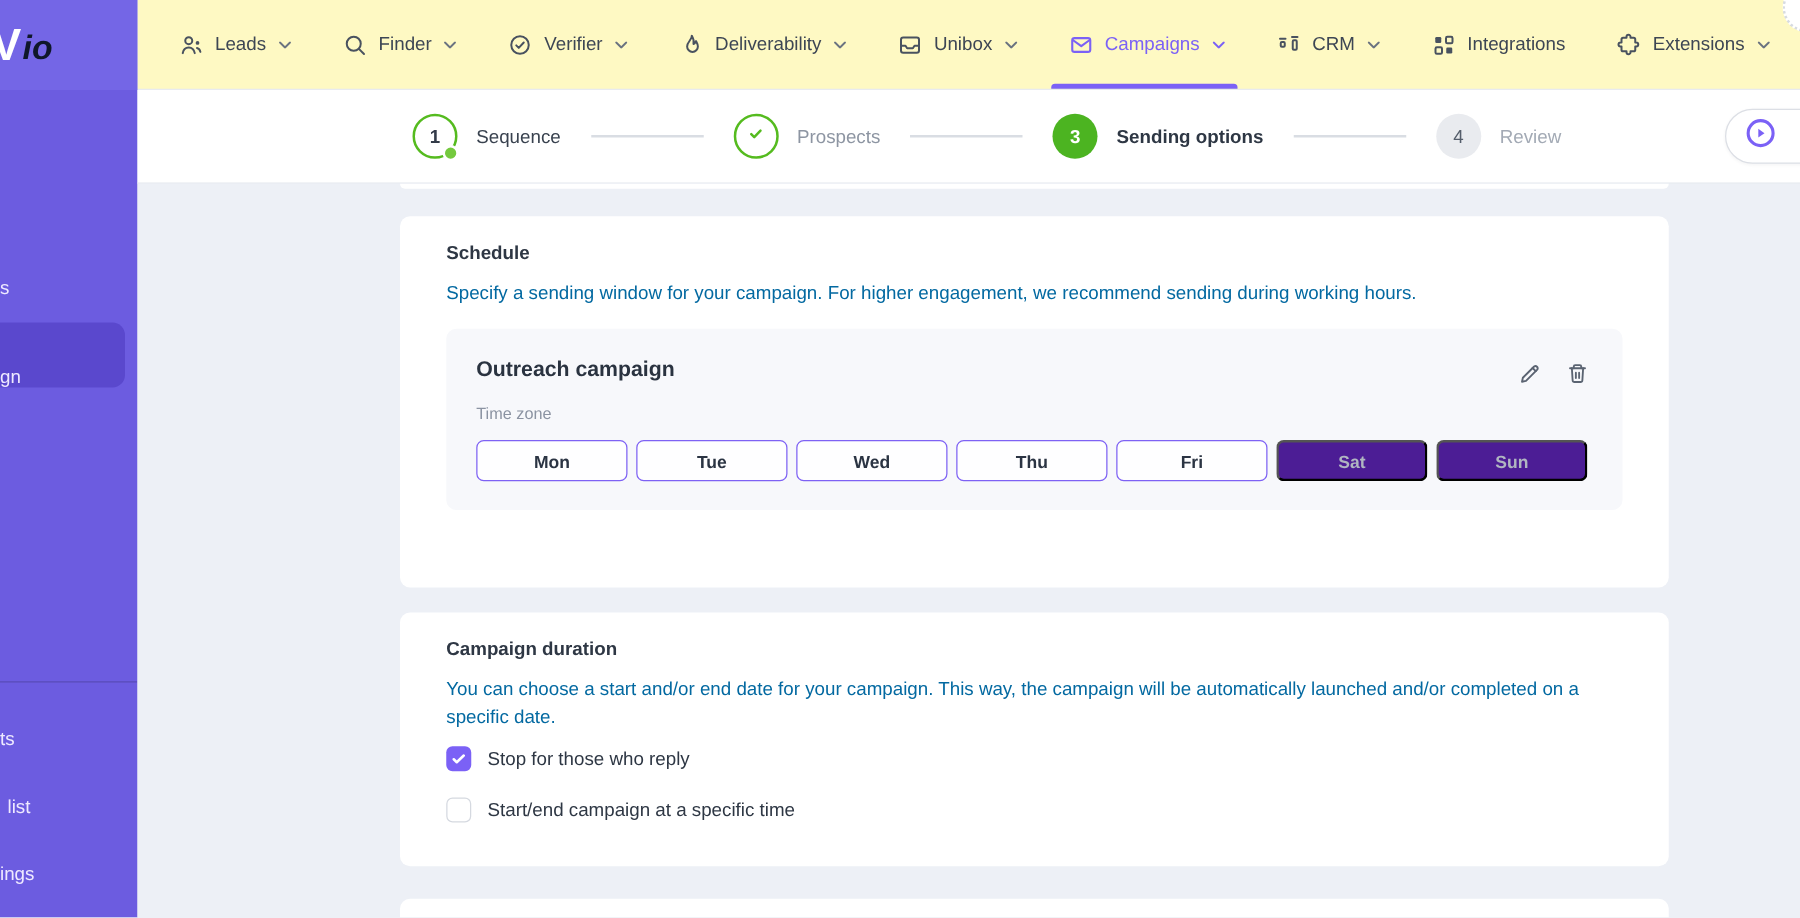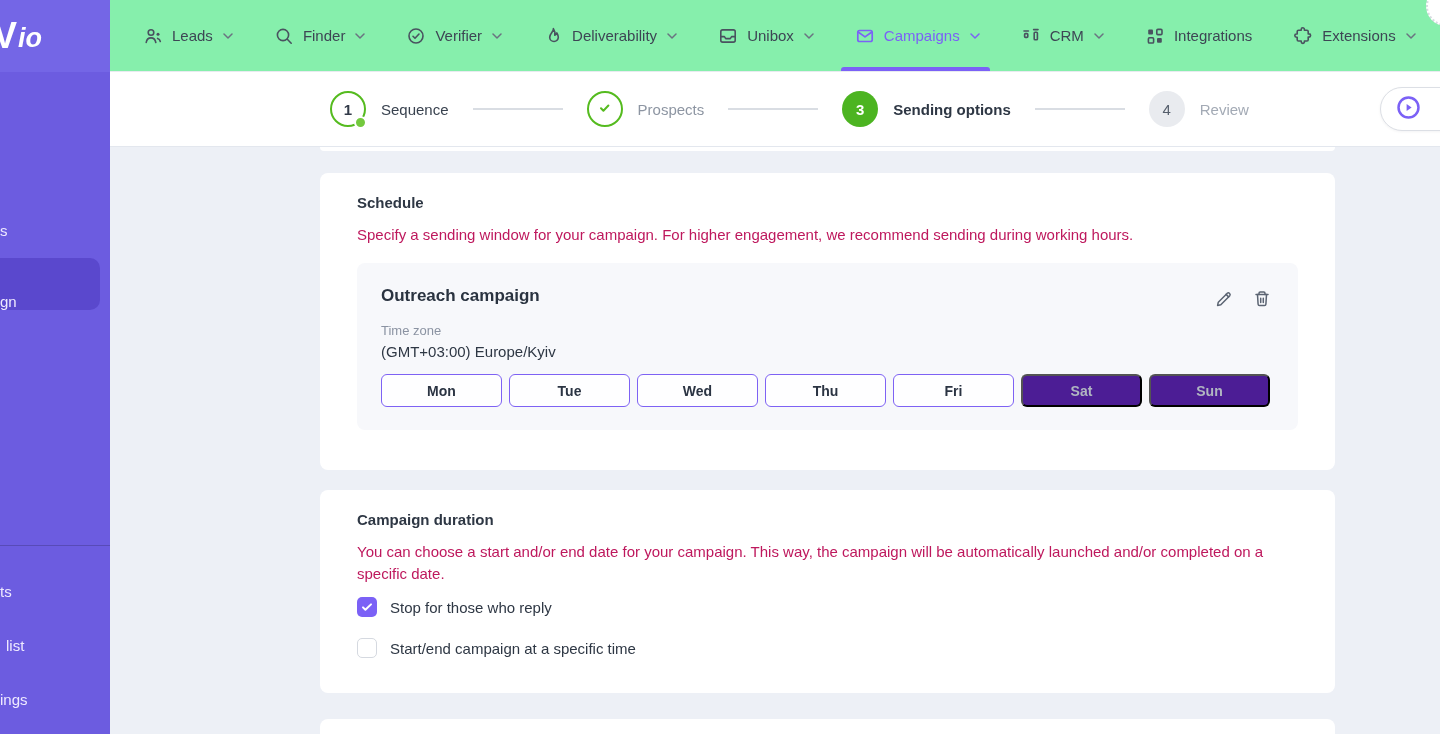--- a/index.html
+++ b/index.html
@@ -7,21 +7,21 @@
   body {
     width:1440px; height:734px; overflow:hidden;
     font-family:"Liberation Sans", sans-serif;
     background:#edf0f6; color:#2e3744;
   }
   .app { position:relative; width:1440px; height:734px; }
 
   
   .topnav {
     position:absolute; left:110px; top:0; width:1330px; height:72px;
-    background:#86efac; border-bottom:1px solid #e8ebf0;
+    background:#fef9c3; border-bottom:1px solid #e8ebf0;
     display:flex; align-items:center; padding-left:33px; gap:41px;
   }
   .nav-item {
     display:flex; align-items:center; gap:9px; height:100%;
     font-size:15px; font-weight:500; color:#49525f; cursor:pointer; position:relative;
     white-space:nowrap;
   }
   .nav-item .nlabel { color:#3d4654; }
   .nav-item .nicon { display:flex; color:#49525f; }
   .nav-item .chev { display:flex; color:#6a7380; margin-left:1px; }
@@ -34,21 +34,21 @@
     position:absolute; right:-26px; top:-14px; width:40px; height:40px;
     border-radius:50%; background:#fff; border:2px dotted #d7dbe1;
   }
 
   
   .logo-block {
     position:absolute; left:0; top:0; width:110px; height:72px; background:#7466e6;
     display:flex; align-items:center; overflow:hidden; cursor:pointer;
   }
   .logo-bold { color:#fff; font-size:36px; font-weight:700; margin-left:-7px; letter-spacing:-1px; }
-  .logo-light { color:#ffffff; font-size:27px; font-weight:700; font-style:italic; margin-left:2px; margin-top:4px; }
+  .logo-light { color:#0f172a; font-size:27px; font-weight:700; font-style:italic; margin-left:2px; margin-top:4px; }
 
   
   .sidebar {
     position:absolute; left:0; top:72px; width:110px; height:662px;
     background:#6c5ce0; color:#efeaff; font-size:15px; overflow:hidden;
   }
   .side-item { position:absolute; left:0; cursor:pointer; line-height:18px; }
   .side-pill {
     position:absolute; left:0; top:186px; width:100px; height:52px;
     background:#5a48cd; border-radius:0 10px 10px 0;
@@ -89,21 +89,21 @@
 
   
   .content { position:absolute; left:110px; top:147px; width:1104px; height:587px; background:#edf0f6; }
   .card { position:absolute; left:210px; width:1015px; background:#fff; border-radius:8px; }
   .card-top-sliver { top:0; height:4px; border-radius:0 0 8px 8px; }
   .card-schedule { top:26px; height:297px; padding:21px 37px; }
   .card-duration { top:343px; height:203px; padding:21px 37px; }
   .card-bottom-sliver { top:572px; height:15px; border-radius:8px 8px 0 0; }
 
   .card h3 { margin:0; font-size:15px; font-weight:700; color:#2e3744; }
-  .card .desc { margin:13px 0 0; font-size:15px; color:#be185d; line-height:22px; max-width:940px; }
+  .card .desc { margin:13px 0 0; font-size:15px; color:#0369a1; line-height:22px; max-width:940px; }
 
   .inner-card { margin-top:17px; background:#f7f8fb; border-radius:8px; padding:23px 24px; position:relative; }
   .inner-title { margin:0; font-size:17px; font-weight:700; color:#2a3340; }
   .inner-actions { position:absolute; right:26px; top:26px; display:flex; gap:18px; color:#5b6472; }
   .icon-btn { display:flex; cursor:pointer; color:#5b6472; }
 
   .tz-label { margin-top:17px; font-size:13px; color:#8b93a2; }
   .tz-value { margin-top:5px; font-size:15px; color:#2e3744; }
 
   .days { margin-top:14px; display:flex; gap:7px; }
@@ -349,21 +349,20 @@
             <svg width="20" height="20" viewBox="0 0 20 20" fill="none" stroke="currentColor" stroke-width="1.5" stroke-linecap="round" stroke-linejoin="round">
                 <path d="M4 5.6h12"></path>
                 <path d="M7 5.6V4.3a1.2 1.2 0 0 1 1.2-1.2h3.6A1.2 1.2 0 0 1 13 4.3v1.3"></path>
                 <path d="M5.5 5.6l.6 9.6a1.5 1.5 0 0 0 1.5 1.4h4.8a1.5 1.5 0 0 0 1.5-1.4l.6-9.6"></path>
                 <path d="M8.7 9.2v4.2M11.3 9.2v4.2"></path>
               </svg>
           </span>
         </div>
 
         <div class="tz-label">Time zone</div>
-        <div class="tz-value">(GMT+03:00) Europe/Kyiv</div>
 
         <div class="days">
           <button class="day active">Mon</button>
           <button class="day active">Tue</button>
           <button class="day active">Wed</button>
           <button class="day active">Thu</button>
           <button class="day active">Fri</button>
           <button class="day off">Sat</button>
           <button class="day off">Sun</button>
         </div>

